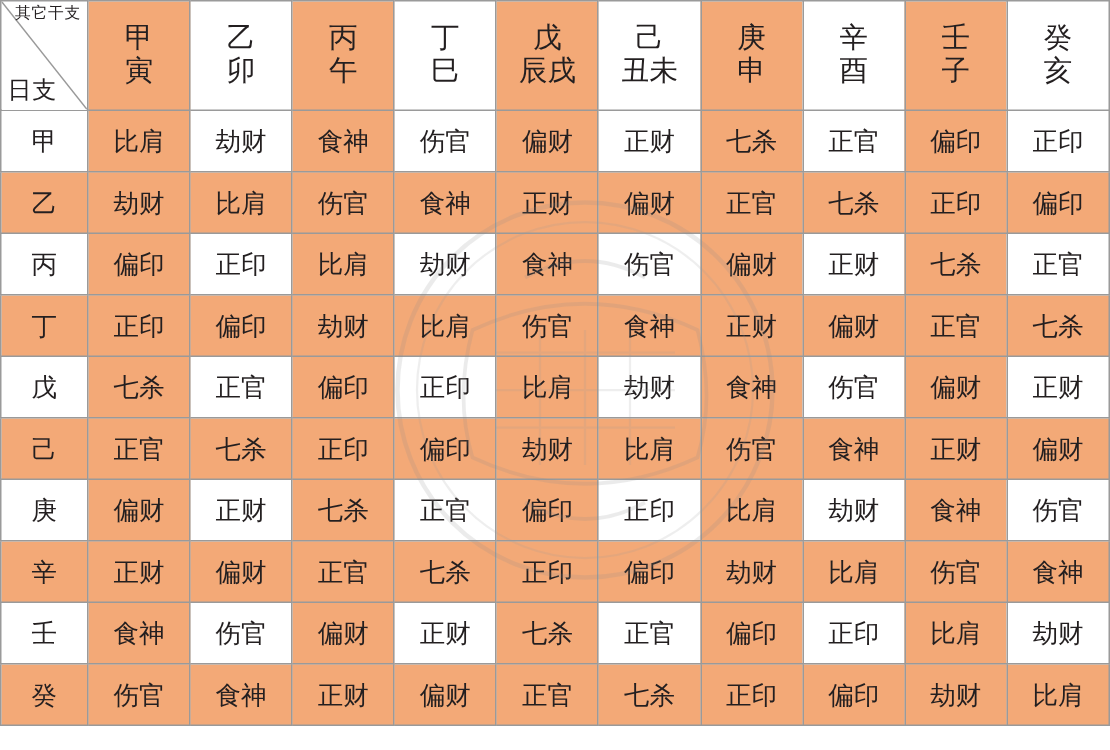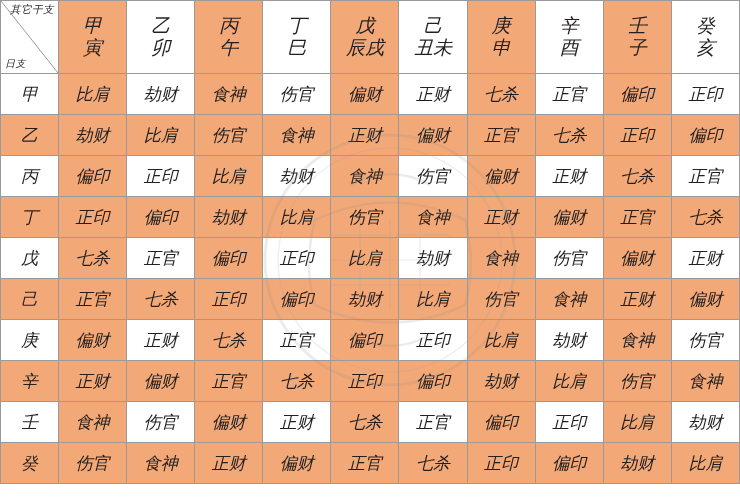--- a/index.html
+++ b/index.html
@@ -23,21 +23,20 @@
     opacity: 0.16;
     pointer-events: none;
     z-index: 5;
   }
   table.ten-gods {
     border-collapse: collapse;
     width: 740px;
     table-layout: fixed;
     position: relative;
     z-index: 2;
-    font-style: italic;
   }
   table.ten-gods td, table.ten-gods th {
     border: 1px solid #9a9a9a;
     text-align: center;
     vertical-align: middle;
     padding: 0;
     font-weight: normal;
     font-size: 17px;
     color: #231f20;
     height: 40px;
@@ -66,21 +65,21 @@
     top: 3px;
     right: 4px;
     font-size: 10.5px;
     letter-spacing: 0.5px;
     white-space: nowrap;
   }
   td.corner .lbl-dz {
     position: absolute;
     bottom: 4px;
     left: 4px;
-    font-size: 10px;
+    font-size: 16px;
     letter-spacing: 0.5px;
     white-space: nowrap;
   }
   .stem-cell .stem {
     display: block;
     font-size: 19px;
     margin-bottom: 2px;
   }
   .stem-cell .branch {
     display: block;

